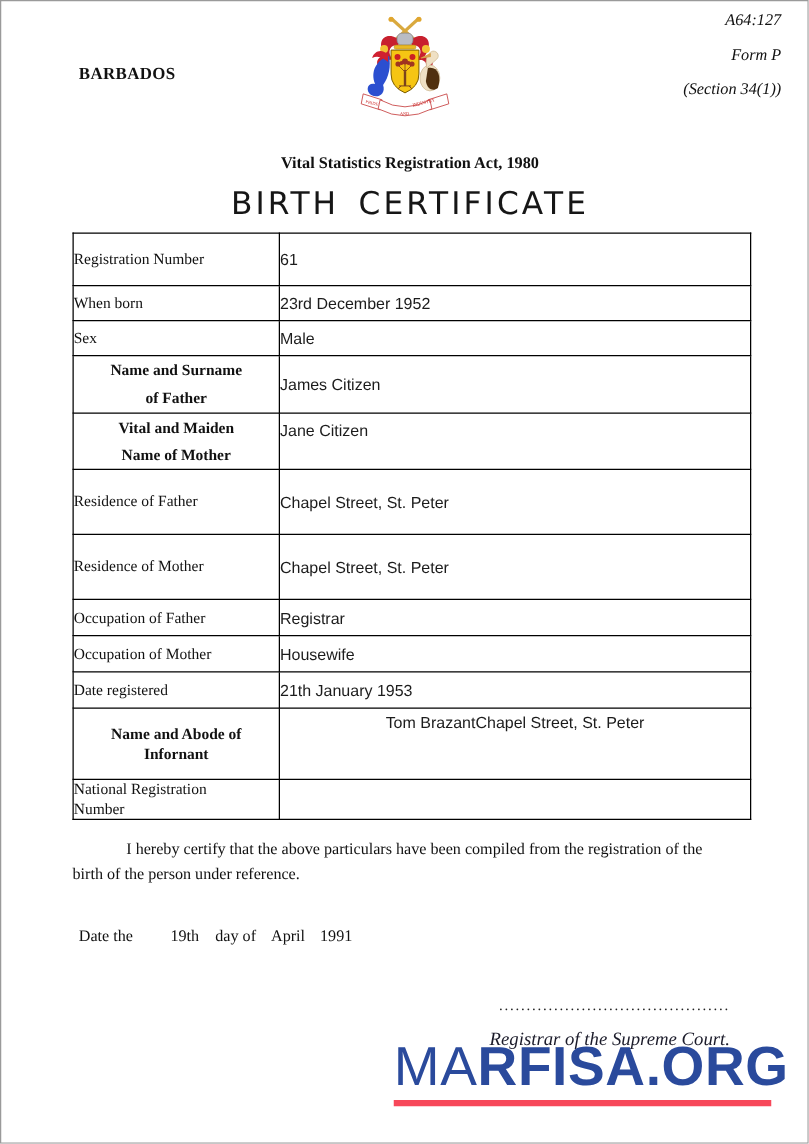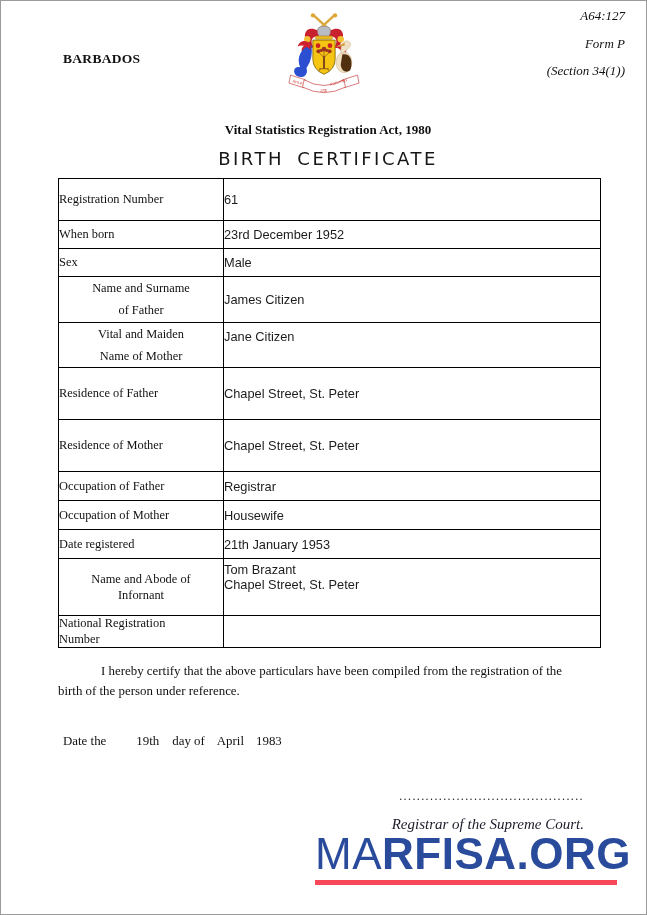--- a/index.html
+++ b/index.html
@@ -25,48 +25,48 @@
   .refs .ref-line{margin-bottom:14px;margin-left:29px;}
   .crest-wrap{position:absolute;left:0;right:0;top:12px;text-align:center;}
   
   .act-title{
     margin:21px 48px 0 57px;text-align:center;
     font-weight:bold;font-size:13px;
   }
   .doc-title{
     margin:10px 48px 0 57px;text-align:center;
     font-family:"DejaVu Sans","Liberation Sans",sans-serif;
-    font-weight:400;font-size:18px;letter-spacing:2.5px;word-spacing:5px;
+    font-weight:400;font-size:25px;letter-spacing:2.5px;word-spacing:5px;
     color:#161616;
   }
   
   table.tbl{
     border-collapse:collapse;table-layout:fixed;
     width:542px;margin:9px 0 0 57px;
   }
   table.tbl td{
     border:1px solid #000;
     padding:0;vertical-align:middle;
     overflow:hidden;
   }
   td.lc{
     font-family:"Liberation Serif",serif;
     font-size:12.4px;padding-left:8px;line-height:1.25;
   }
-  td.lc.ctr{text-align:center;padding-left:0;line-height:1.8;}
+  td.lc.ctr{text-align:center;padding-left:0;line-height:1.8;font-weight:bold;}
   td.lc.ctr.tight{line-height:1.3;}
   td.vc{
     font-family:"Liberation Sans","DejaVu Sans",sans-serif;
     font-size:12.8px;padding-left:13px;color:#1c1c1c;
   }
   td.vc.vtop{vertical-align:top;padding-top:6px;}
   tr.h27{height:42px;} tr.h28{height:28px;} tr.h29{height:29px;}
   tr.h44{height:44px;} tr.h52{height:52px;} tr.h56{height:56px;}
   .stack{
-    display:flex;flex-direction:column;justify-content:flex-start;
+    display:flex;justify-content:center;
     height:50px;padding:3px 0 3px 0;
   }
   
   .certify{
     margin:13px 62px 0 57px;
     font-size:12.9px;line-height:1.55;text-indent:43px;
   }
   .date-line{
     margin:33px 0 0 62px;font-size:12.9px;
   }
@@ -244,21 +244,21 @@
         <span style="display:block">Number</span>
       </td>
       <td class="vc"></td>
     </tr>
   </tbody>
     </table>
 
   <p class="certify">I hereby certify that the above particulars have been compiled from the registration of the birth of the person under reference.</p>
 
   <div class="date-line">
-    <span class="g1">Date the</span><span class="g2">19th</span><span>day of</span><span>April</span><span>1983</span>
+    <span class="g1">Date the</span><span class="g2">19th</span><span>day of</span><span>April</span><span>1991</span>
   </div>
 
   <div class="sig-block">
     <div class="dots">..........................................</div>
     <div class="sig-title">Registrar of the Supreme Court.</div>
   </div>
 
   <div class="logo">
     <div class="logo-text"><span class="lt-light">MA</span><span class="lt-bold">RFISA.ORG</span></div>
     <div class="logo-bar"></div>

